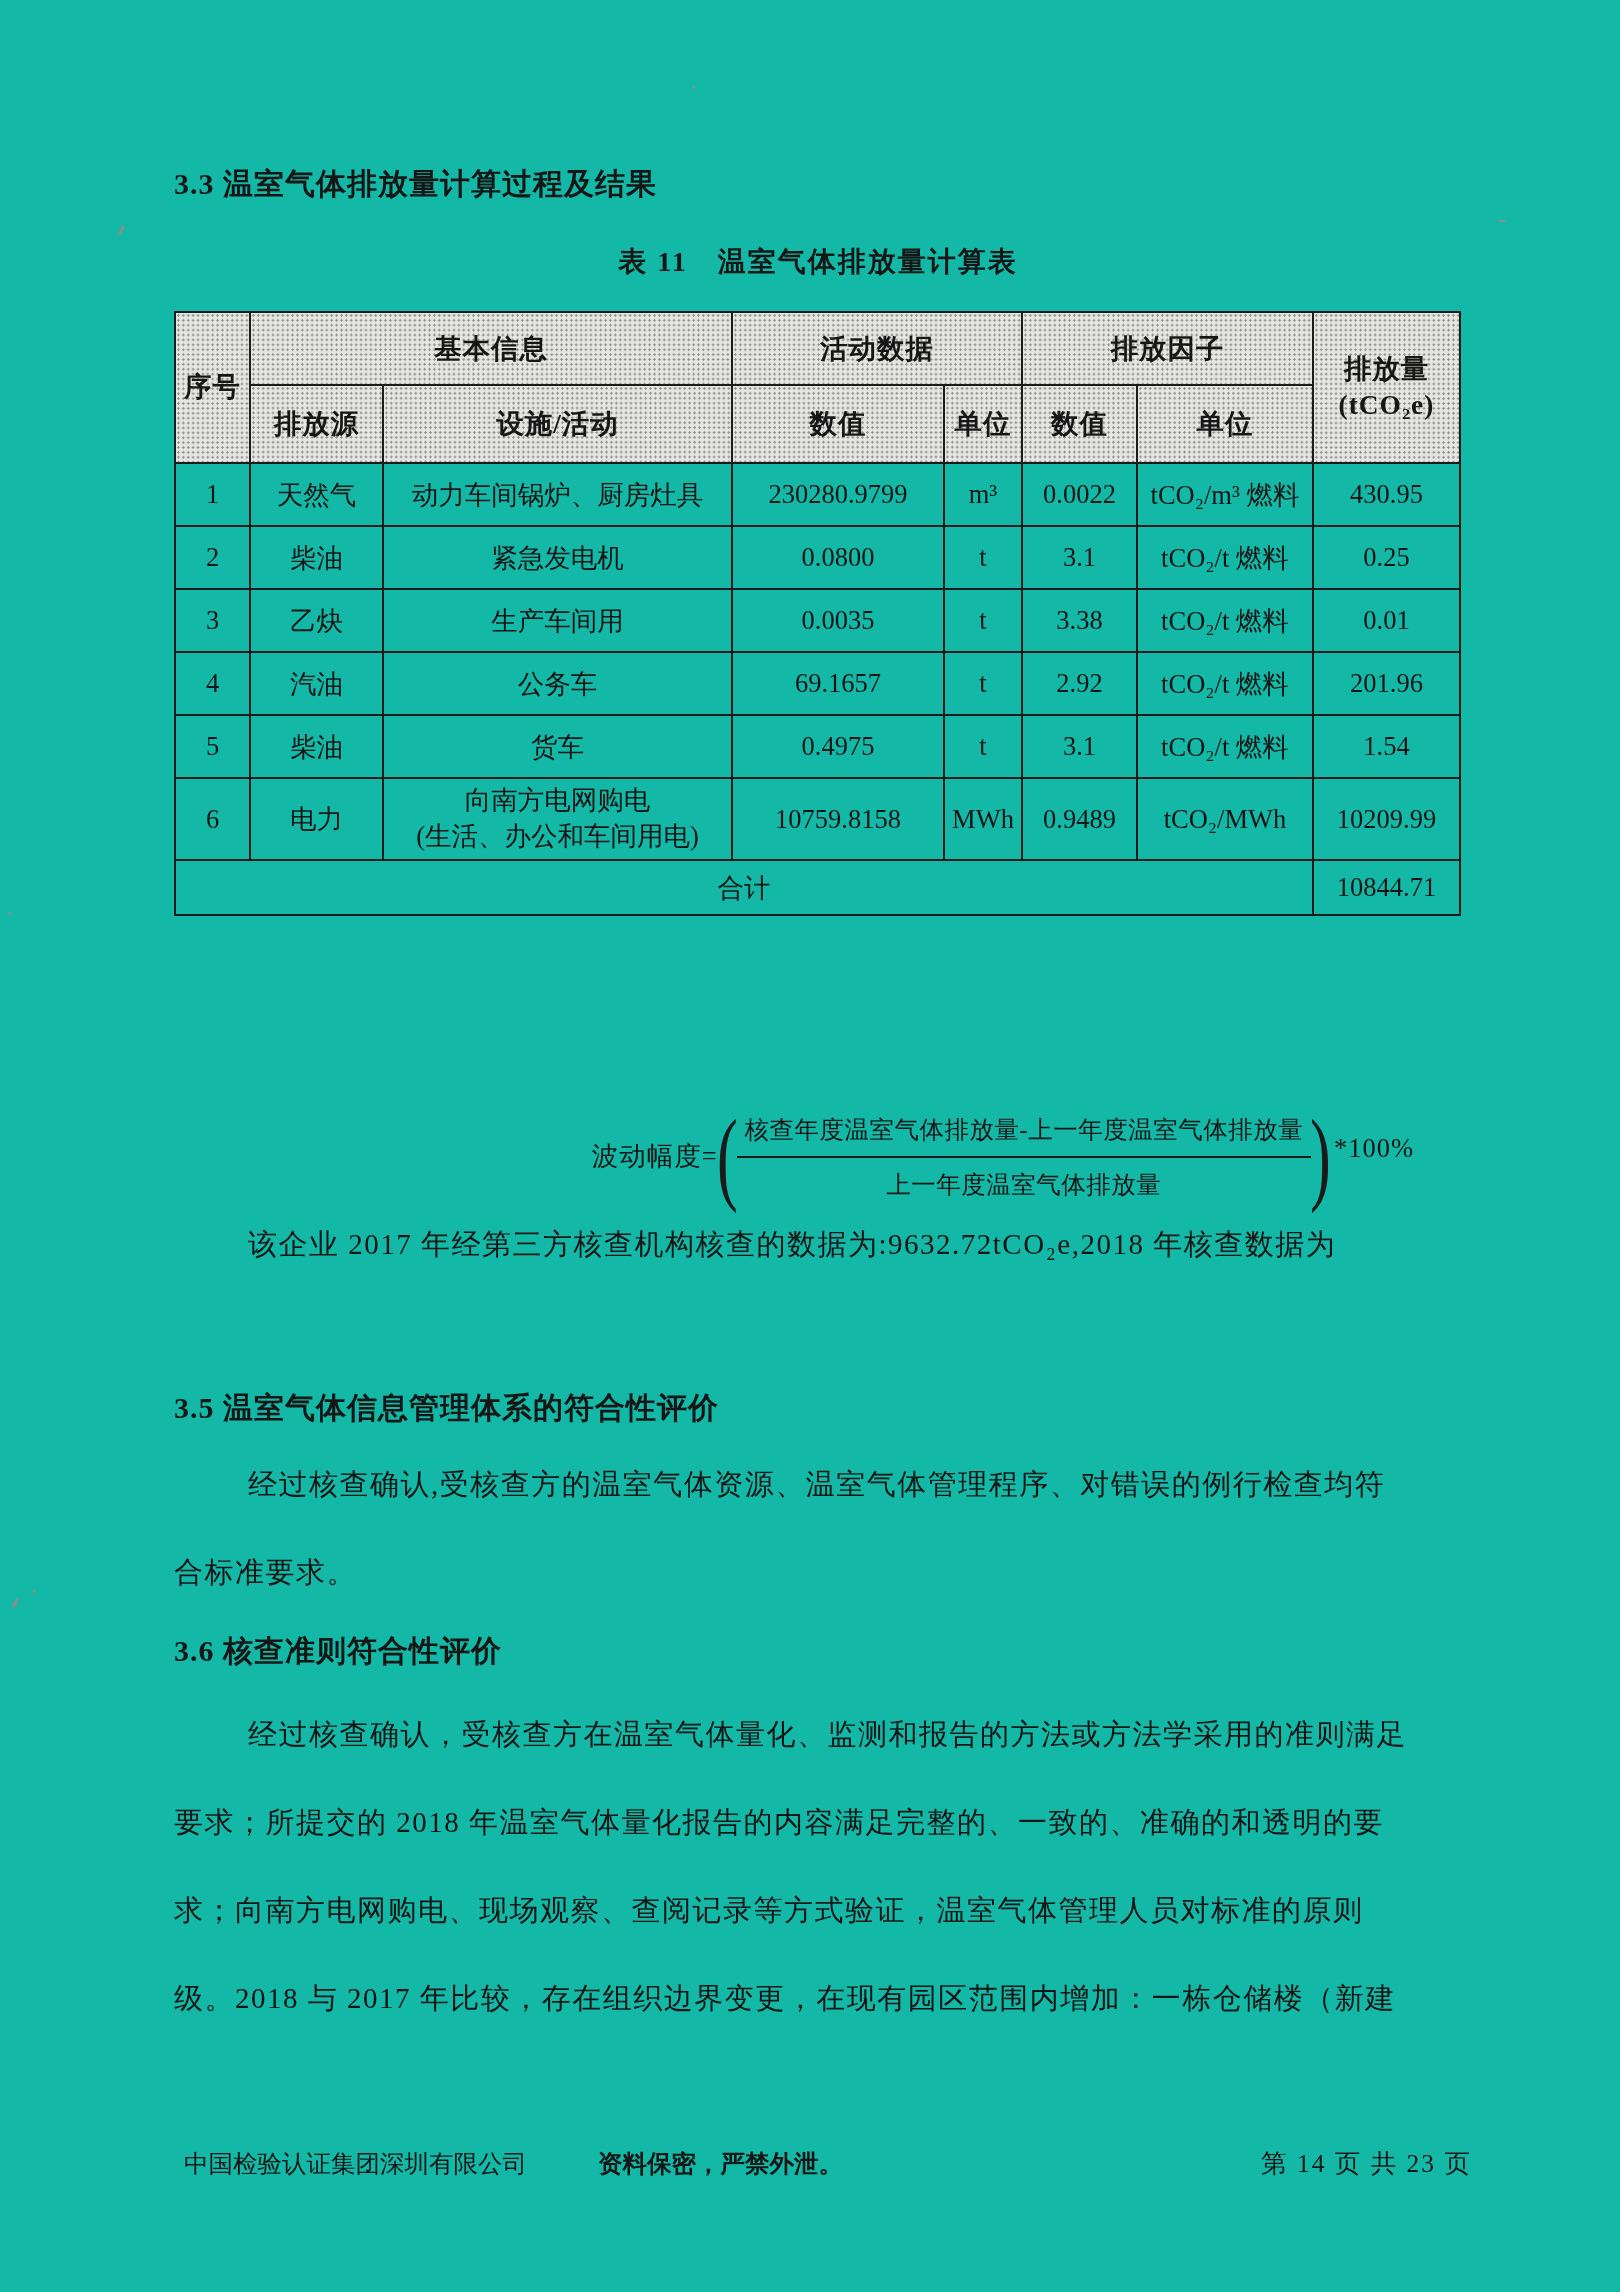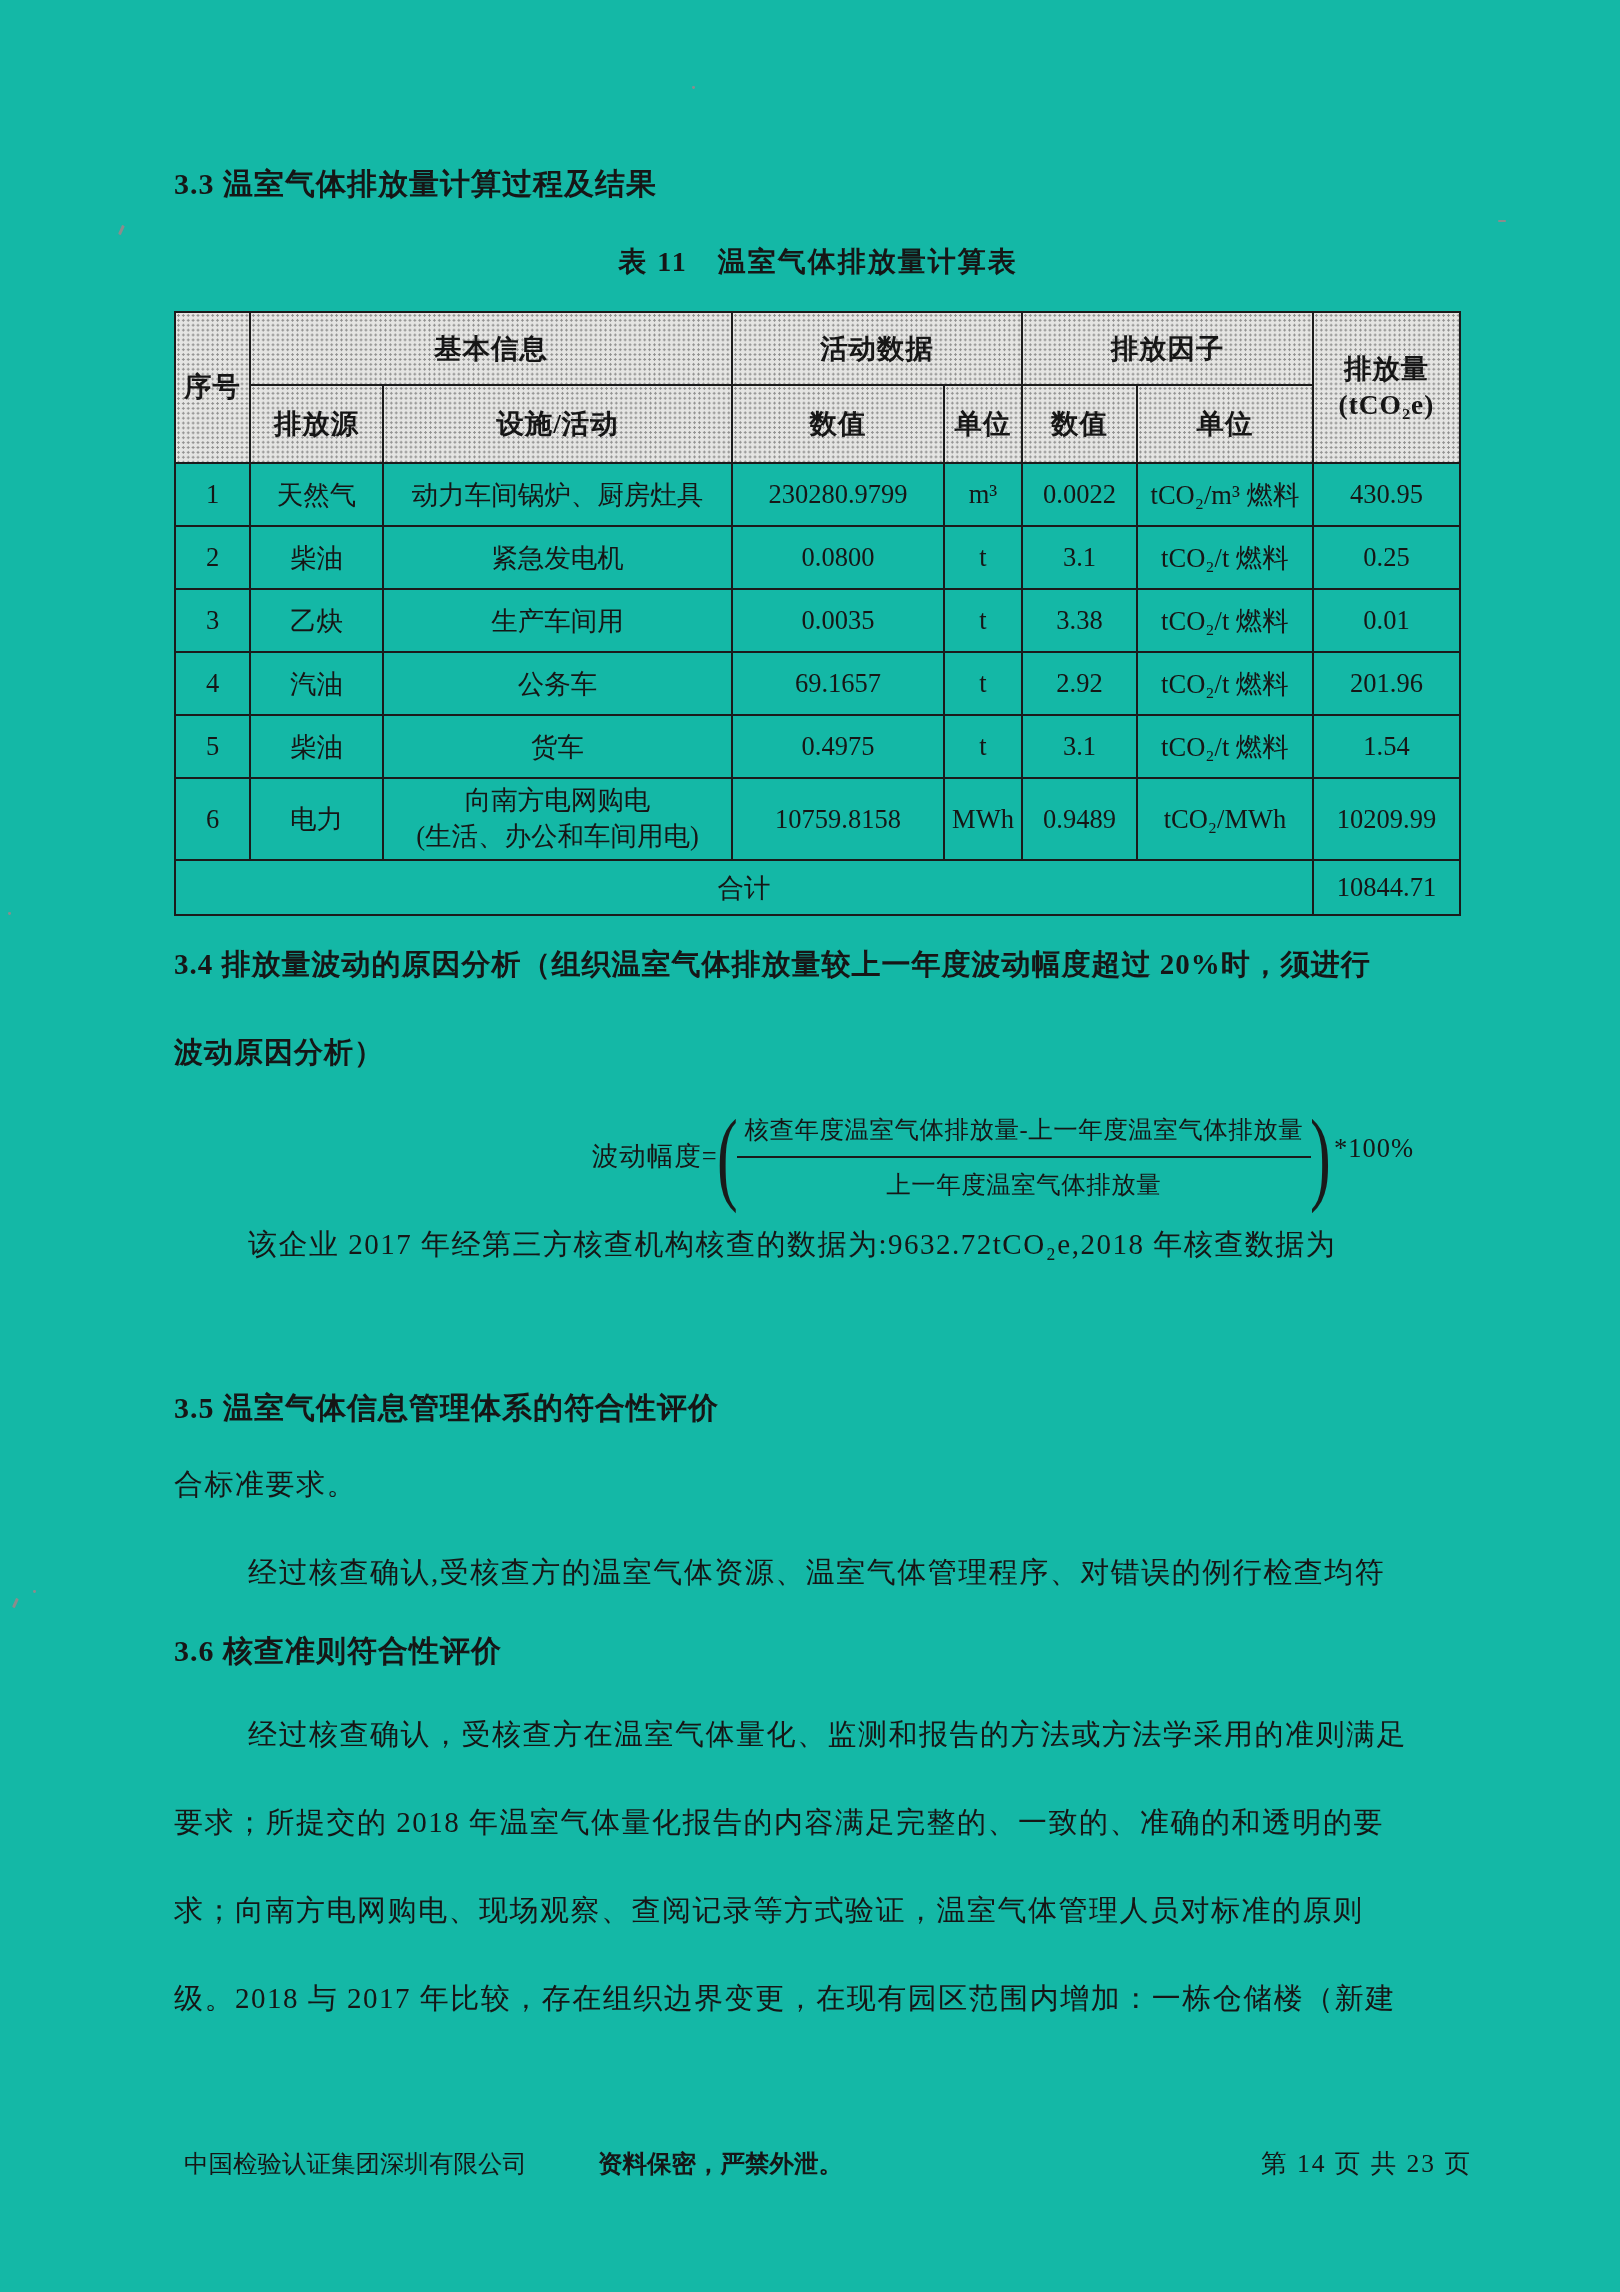--- a/index.html
+++ b/index.html
@@ -179,46 +179,42 @@
           <td>10209.99</td>
         </tr>
         <tr class="total-row">
           <td colspan="7">合计</td>
           <td>10844.71</td>
         </tr>
       </tbody>
     </table>
   </div>
 
-  <div class="block" style="top:921px;">
-    <div class="line bold">3.4 排放量波动的原因分析（组织温室气体排放量较上一年度波动幅度超过 20%时，须进行</div>
-    <div class="line bold">波动原因分析）</div>
-  </div>
 
   <div class="formula">
     <span class="f-lhs">波动幅度=</span>
     <span class="paren">(</span>
     <span class="frac">
       <span class="frac-num">核查年度温室气体排放量-上一年度温室气体排放量</span>
       <span class="frac-den">上一年度温室气体排放量</span>
     </span>
     <span class="paren">)</span>
     <span class="f-suffix">*100%</span>
   </div>
 
   <div class="block" style="top:1201px;">
     <div class="line indent">该企业 2017 年经第三方核查机构核查的数据为:9632.72tCO₂e,2018 年核查数据为</div>
   </div>
 
   <div class="block" style="top:1364px;">
     <div class="line bold" style="font-size:30px;">3.5 温室气体信息管理体系的符合性评价</div>
   </div>
   <div class="block" style="top:1441px;">
+    <div class="line indent">经过核查确认,受核查方的温室气体资源、温室气体管理程序、对错误的例行检查均符</div>
     <div class="line">合标准要求。</div>
-    <div class="line indent">经过核查确认,受核查方的温室气体资源、温室气体管理程序、对错误的例行检查均符</div>
   </div>
 
   <div class="block" style="top:1607px;">
     <div class="line bold" style="font-size:30px;">3.6 核查准则符合性评价</div>
   </div>
   <div class="block" style="top:1691px;">
     <div class="line indent">经过核查确认，受核查方在温室气体量化、监测和报告的方法或方法学采用的准则满足</div>
     <div class="line">要求；所提交的 2018 年温室气体量化报告的内容满足完整的、一致的、准确的和透明的要</div>
     <div class="line">求；向南方电网购电、现场观察、查阅记录等方式验证，温室气体管理人员对标准的原则</div>
     <div class="line">级。2018 与 2017 年比较，存在组织边界变更，在现有园区范围内增加：一栋仓储楼（新建</div>

